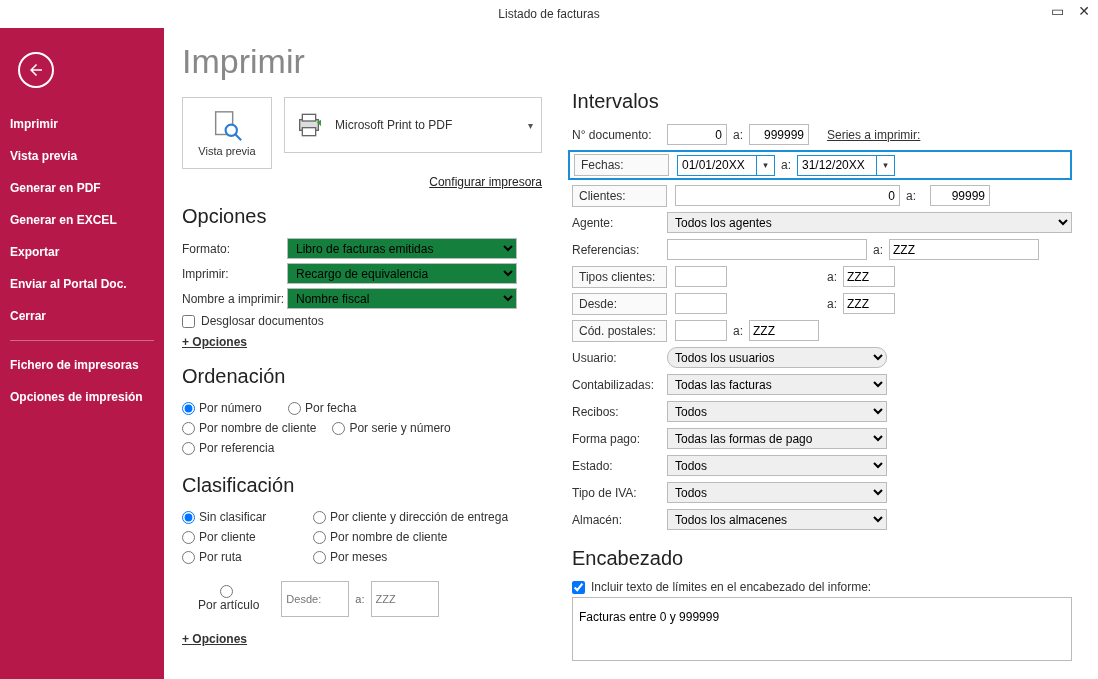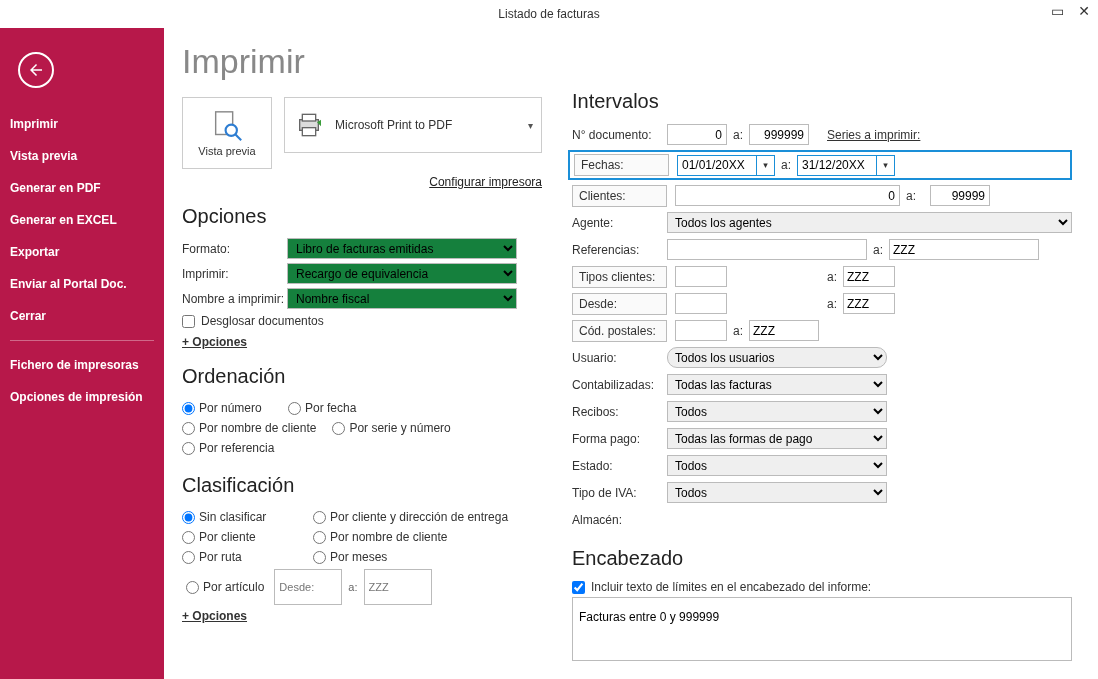--- a/index.html
+++ b/index.html
@@ -311,21 +311,21 @@
         <label class="radio-item">
             <input type="radio" name="cls" style="">
             <span>Por ruta</span>
           </label>
         <label class="radio-item" style="min-width:200px;">
             <input type="radio" name="cls" style="">
             <span>Por meses</span>
           </label>
       </div>
       <div class="article-row">
-        <label class="radio-item" style="min-width:auto;margin:4px;">
+        <label class="radio-item" style="min-width:auto;margin:16px;flex-direction:column;">
             <input type="radio" name="cls" style="">
             <span>Por artículo</span>
           </label>
         <input class="art" placeholder="Desde:" style="">
         <span class="a-lbl">a:</span>
         <input class="art" placeholder="ZZZ" style="">
       </div>
       <span class="plus-link">+ Opciones</span>
     </div>
 
@@ -408,20 +408,21 @@
       <div class="intv-row">
         <span class="lbl2">Estado:</span>
         <select class="wide" style="width:220px;"><option>Todos</option></select>
       </div>
       <div class="intv-row">
         <span class="lbl2">Tipo de IVA:</span>
         <select class="wide" style="width:220px;"><option>Todos</option></select>
       </div>
       <div class="intv-row">
         <span class="lbl2">Almacén:</span>
+        <select class="wide" style="width:220px;"><option>Todos los almacenes</option></select>
       </div>
 
       <h2 class="section-title">Encabezado</h2>
       <div class="chk-row">
         <input type="checkbox" checked="" style="">
         <span>Incluir texto de límites en el encabezado del informe:</span>
       </div>
       <textarea class="enc-area" style="">Facturas entre 0 y 999999</textarea>
     </div>
   </div>

